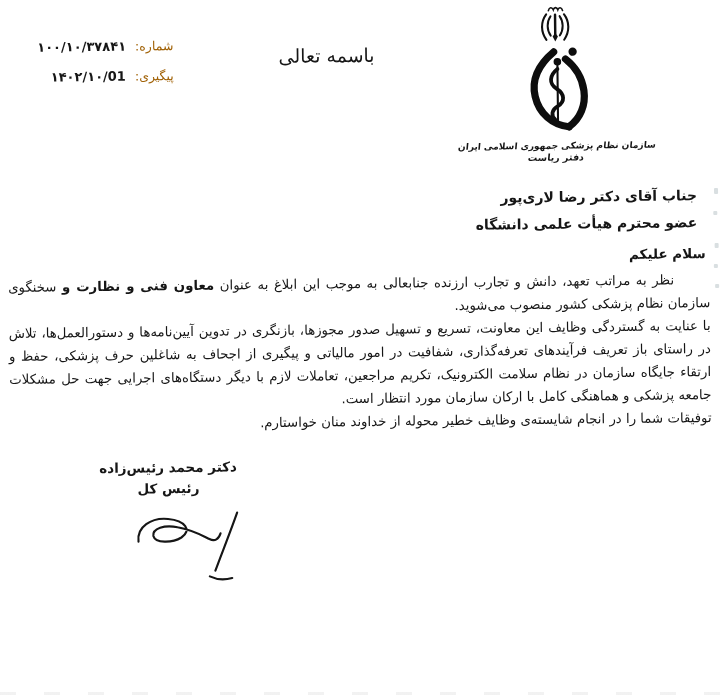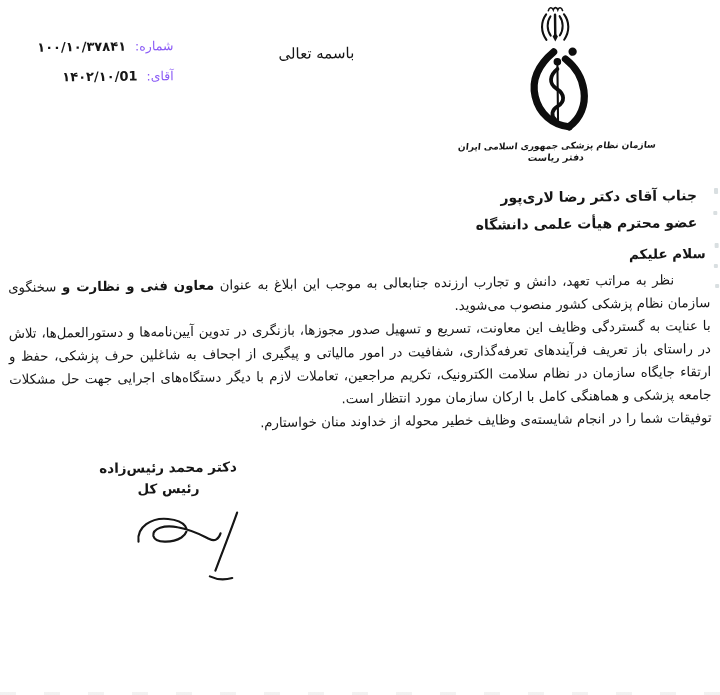--- a/index.html
+++ b/index.html
@@ -5,25 +5,25 @@
   html,body { margin:0; padding:0; background:#ffffff; }
   .page {
     position:relative; width:720px; height:695px; background:#ffffff;
     overflow:hidden; font-family:"DejaVu Sans", sans-serif; color:#161616;
   }
   .scan { position:absolute; inset:0; transform:rotate(-0.65deg); transform-origin:50% 40%; }
 
   
   .ref-block { position:absolute; top:36px; left:28px; width:148px; }
   .ref-row { display:flex; direction:rtl; align-items:baseline; gap:9px; margin-bottom:15px; }
-  .ref-label { font-size:12.5px; color:#8b5cf6; }
+  .ref-label { font-size:12.5px; color:#a16207; }
   .ref-value { font-size:13px; font-weight:bold; direction:ltr; unicode-bidi:isolate; letter-spacing:.3px; }
 
   
-  .besmele { position:absolute; top:44px; left:281px; font-size:15px; direction:rtl; }
+  .besmele { position:absolute; top:44px; left:281px; font-size:19px; direction:rtl; }
 
   
   .logo { position:absolute; top:6px; left:472px; width:172px; display:flex; flex-direction:column; align-items:center; }
   .logo svg { display:block; }
   .logo-caption { margin-top:2px; text-align:center; direction:rtl; transform:skewX(-6deg); }
   .org-name { font-size:9px; font-weight:bold; line-height:12px; white-space:nowrap; letter-spacing:-.2px; }
   .office-name { font-size:9.5px; font-weight:bold; line-height:12px; }
 
   
   .recipient { position:absolute; top:186px; right:22px; direction:rtl; text-align:right;
@@ -60,21 +60,21 @@
 
 <div class="page">
   <div class="scan">
 
     <div class="ref-block">
       <div class="ref-row">
         <span class="ref-label">شماره:</span>
         <span class="ref-value">۱۰۰/۱۰/۳۷۸۴۱</span>
       </div>
       <div class="ref-row">
-        <span class="ref-label">آقای:</span>
+        <span class="ref-label">پیگیری:</span>
         <span class="ref-value">۱۴۰۲/۱۰/01</span>
       </div>
     </div>
 
     <div class="besmele">باسمه تعالی</div>
 
     <div class="logo">
       <span>
         <svg viewBox="0 0 36 42" width="34" height="40" aria-hidden="true">
           <g fill="none" stroke="#111111" stroke-linecap="round">

